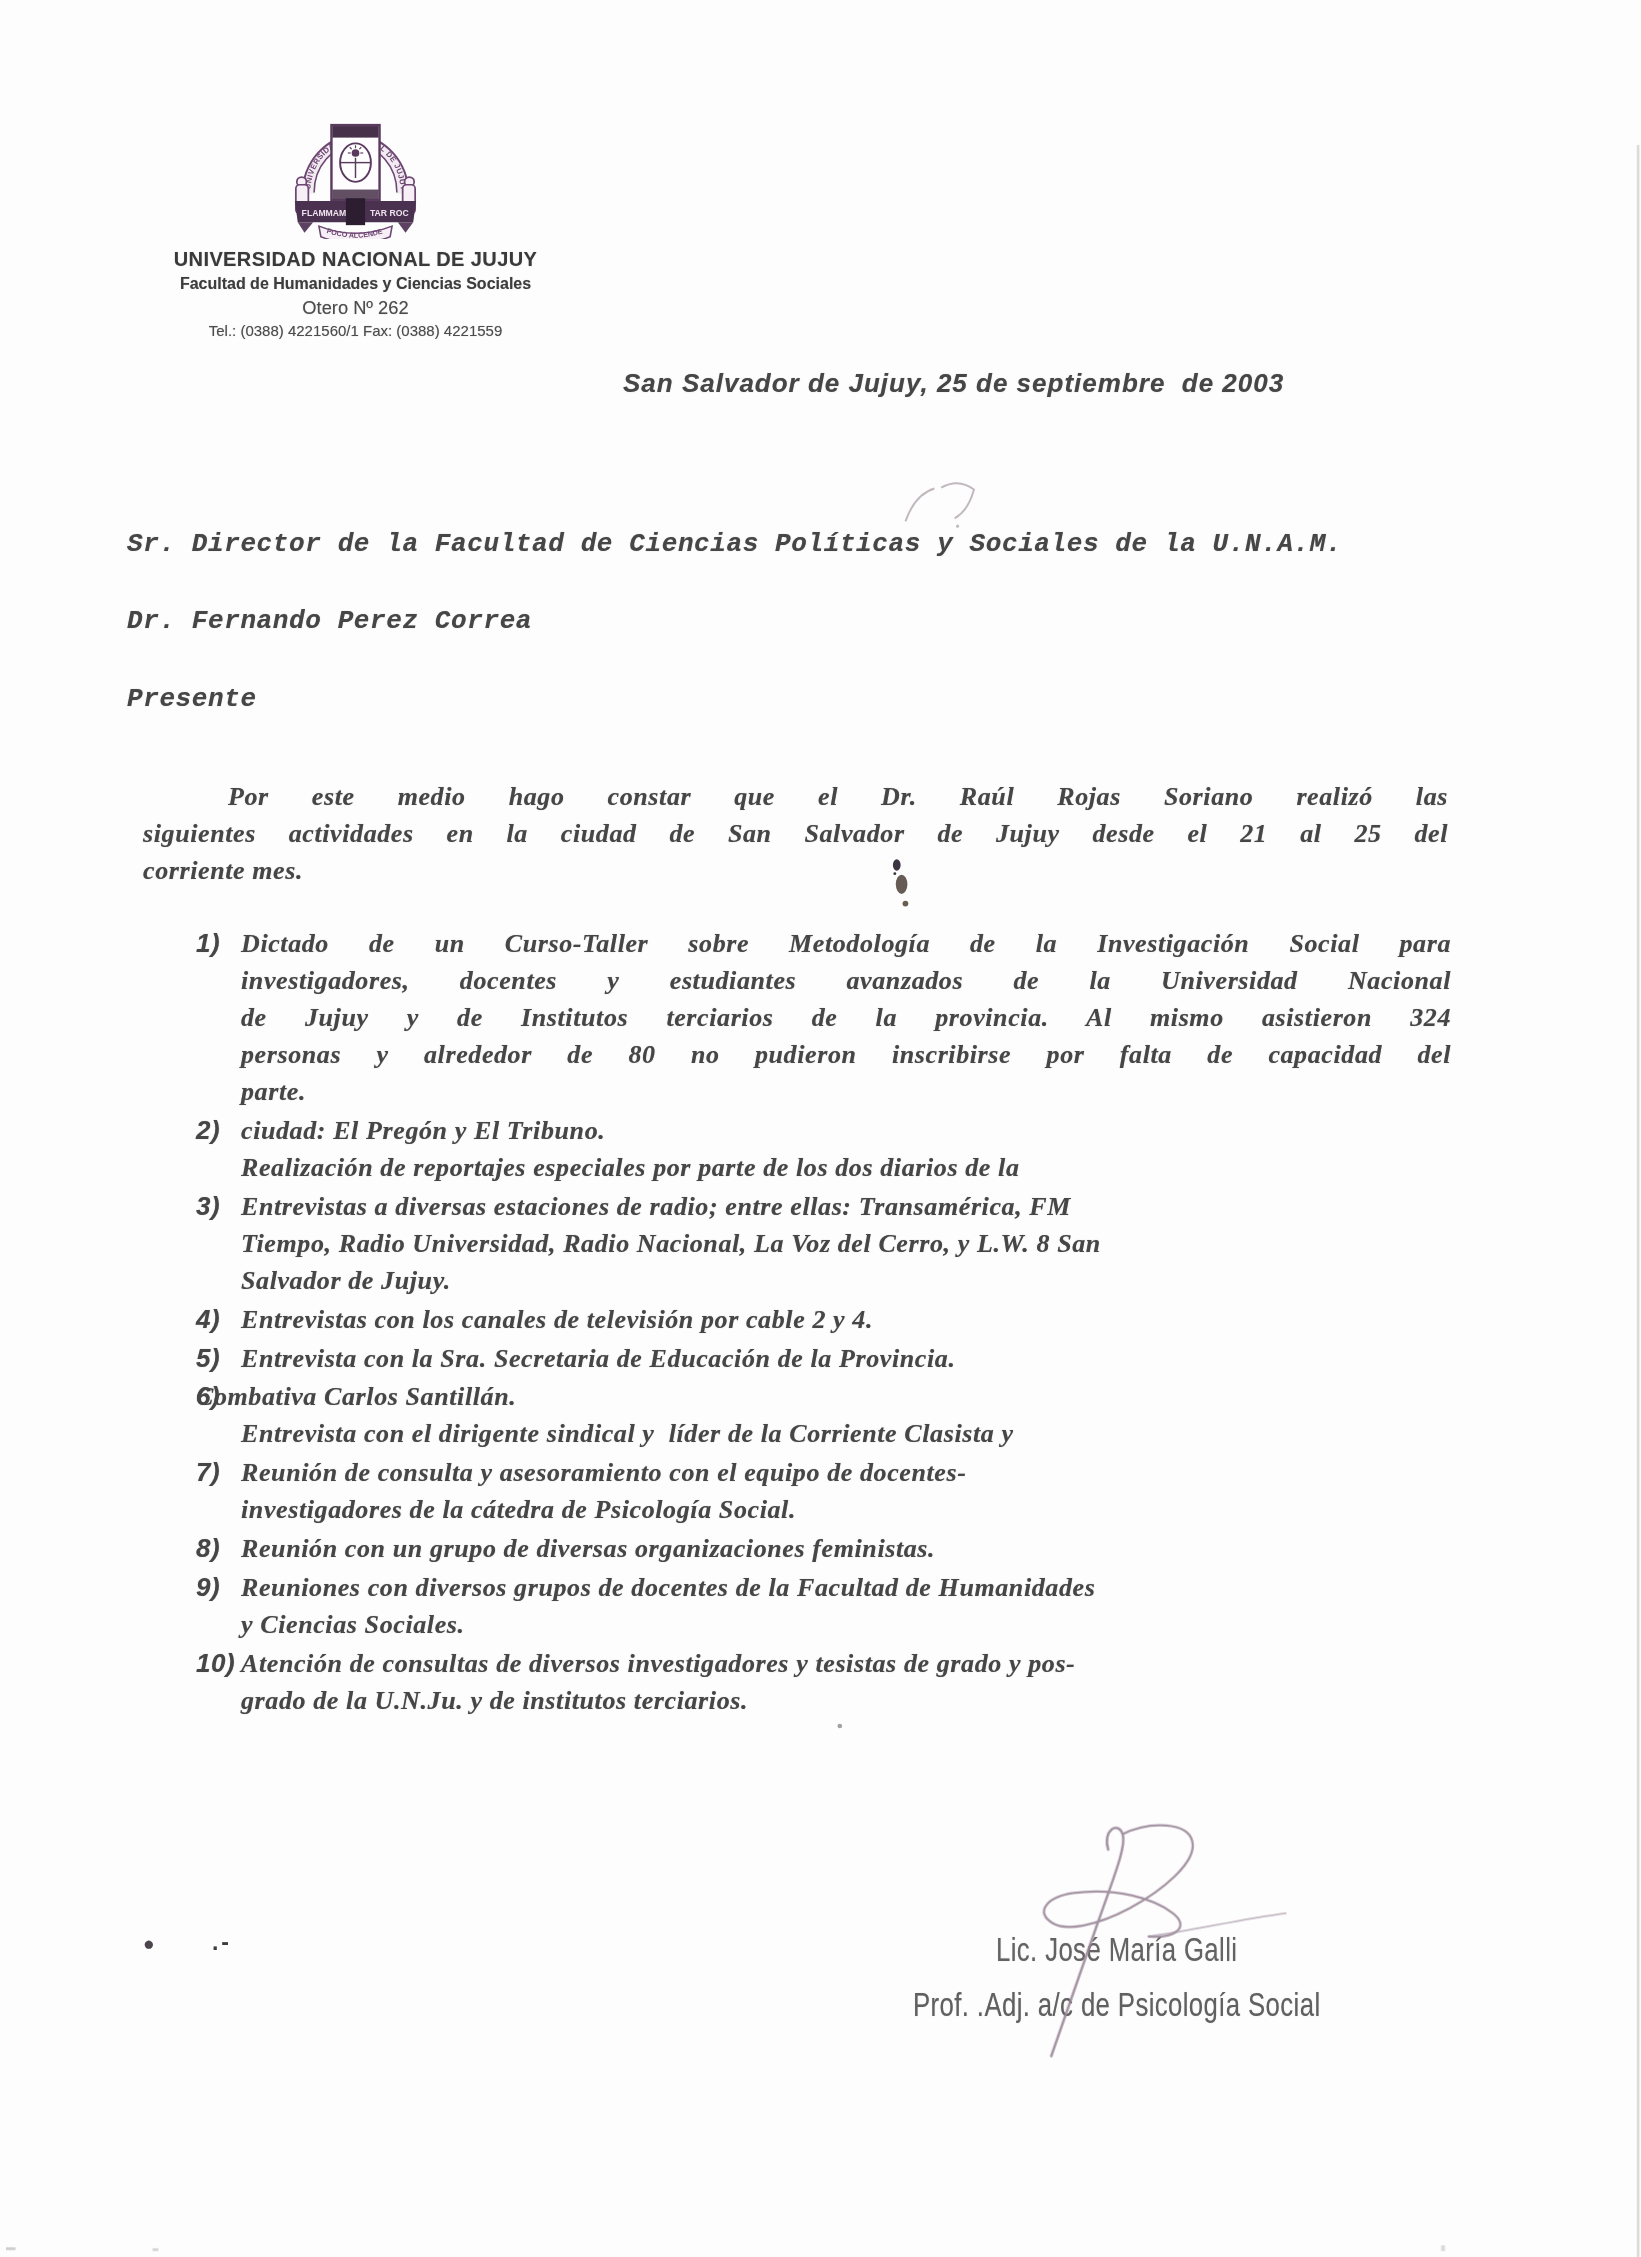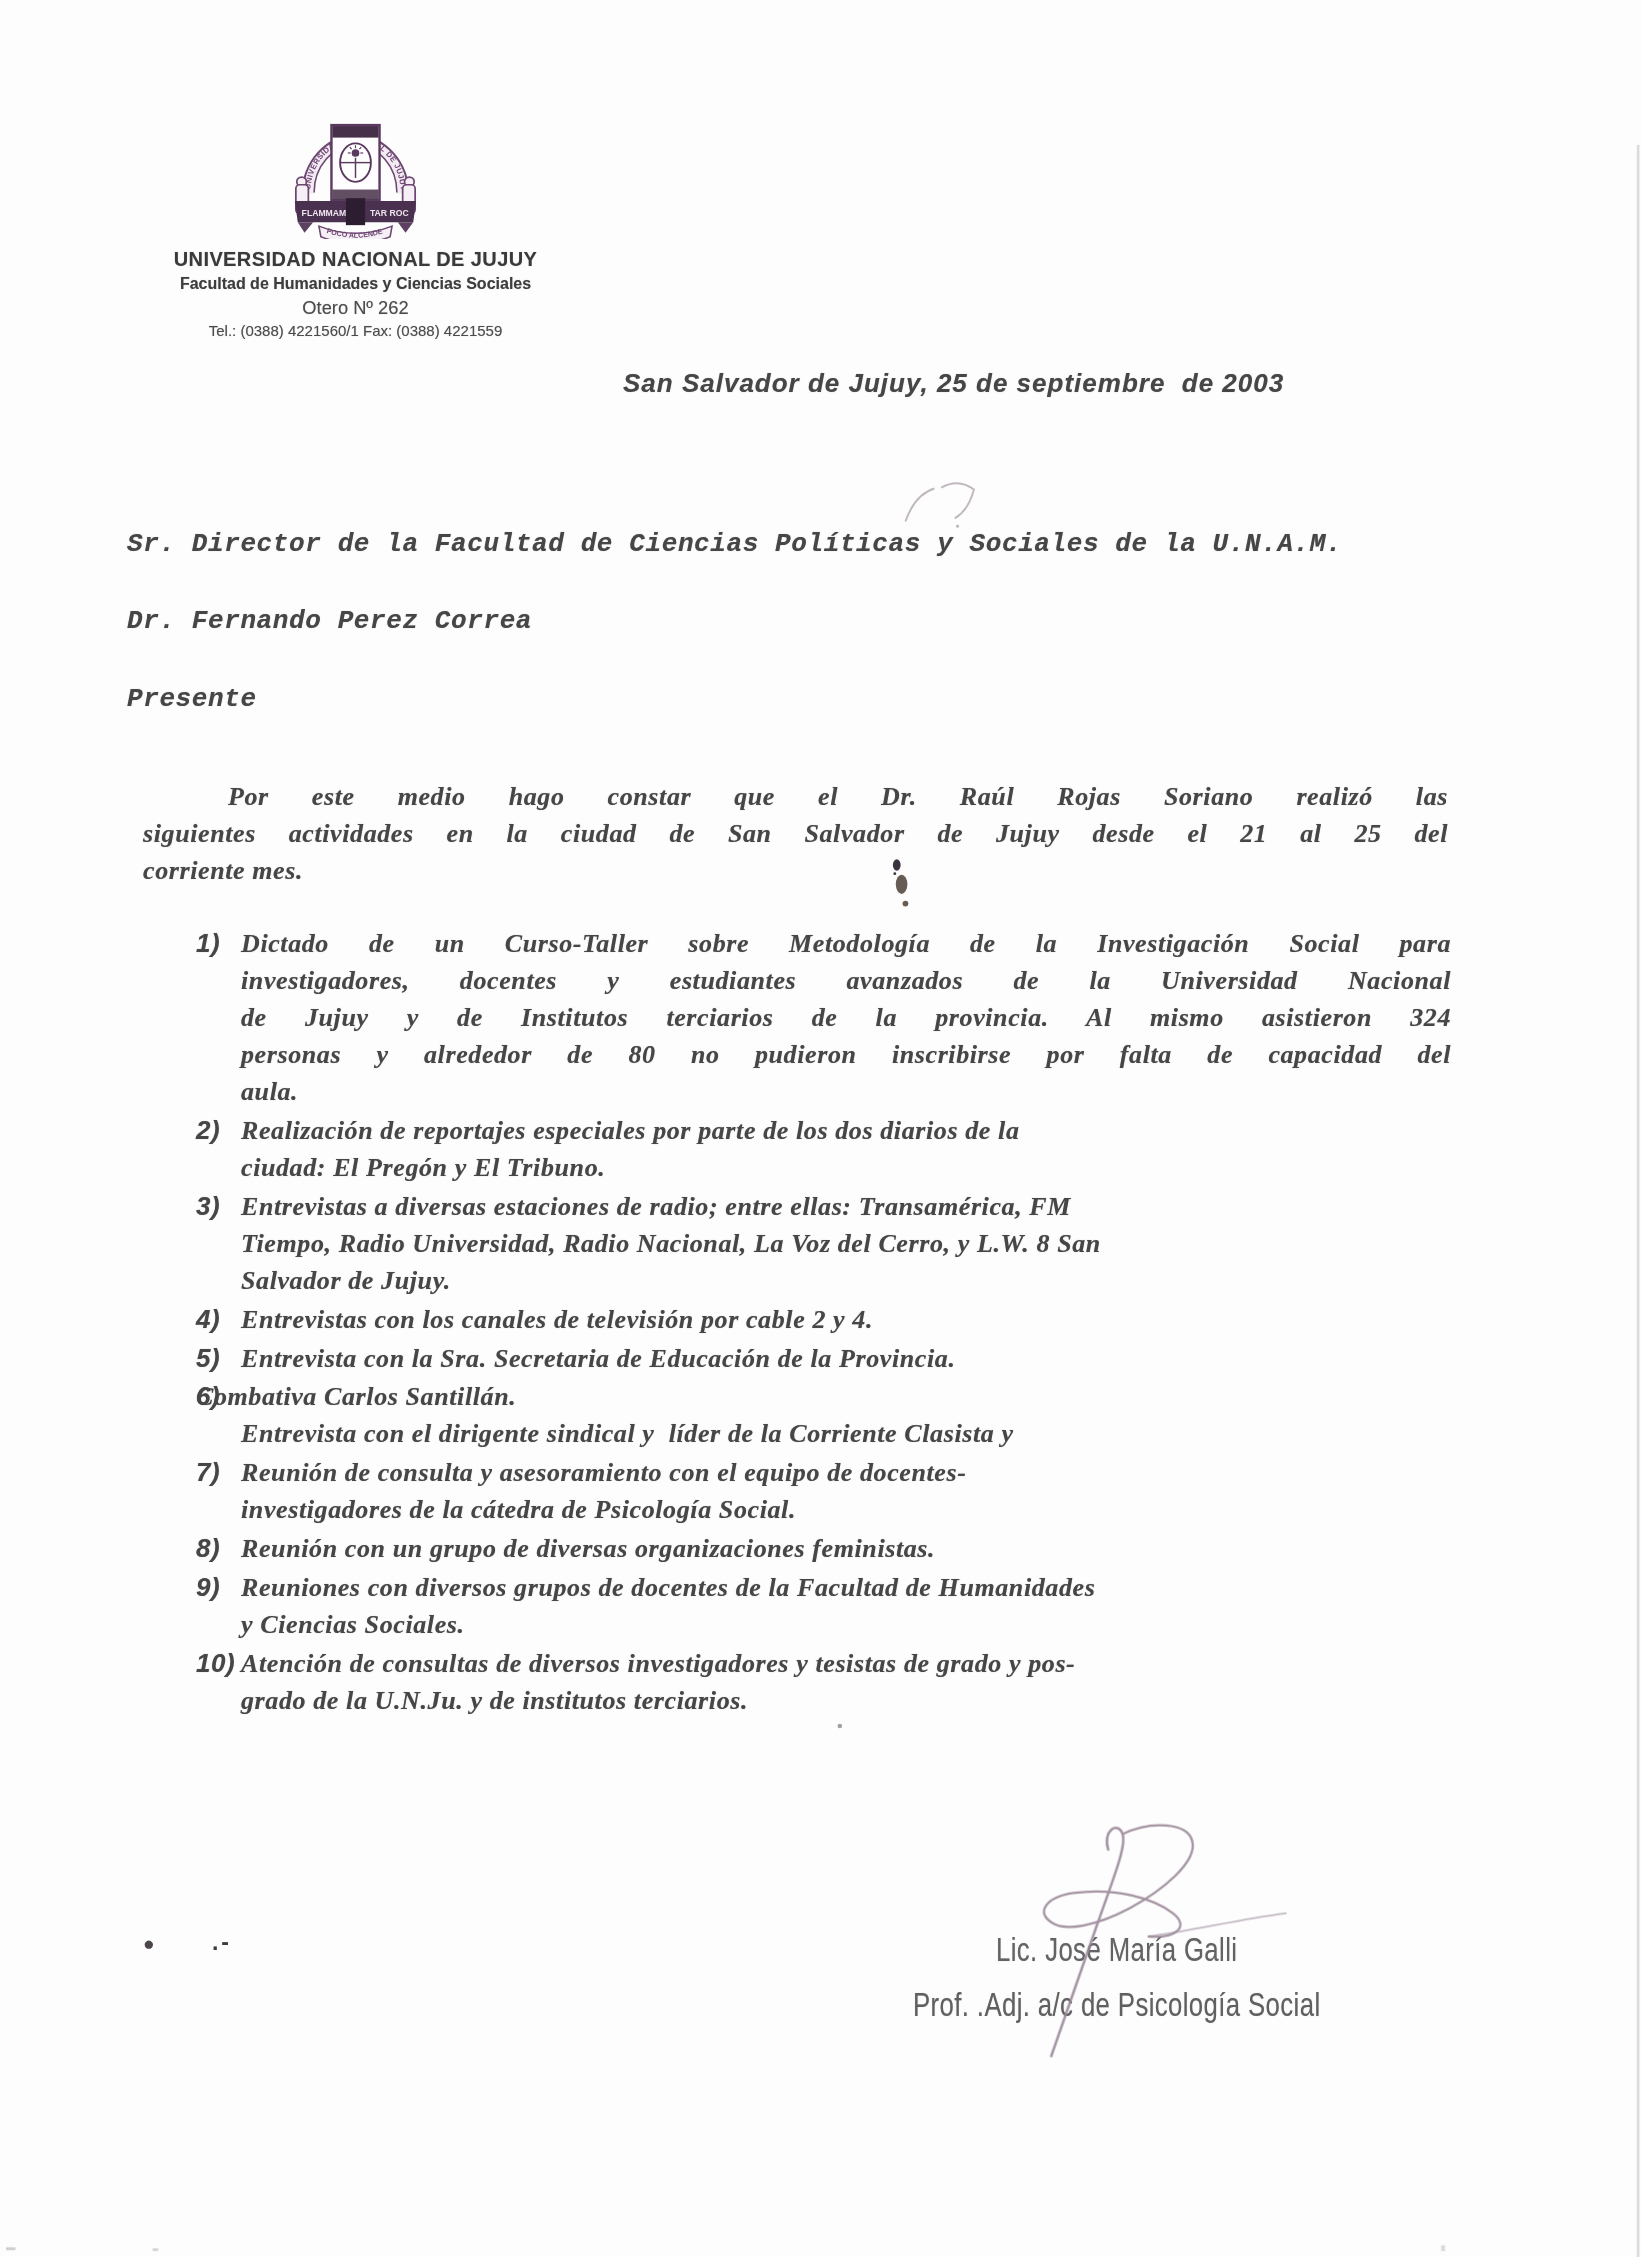--- a/index.html
+++ b/index.html
@@ -120,26 +120,26 @@
     <span class="ln">corriente mes.</span>
   </div>
 
   <div class="bt list">
     <div class="item">
       <span class="num">1)</span>
       <span class="ln fill">Dictado de un Curso-Taller sobre Metodología de la Investigación Social para</span>
       <span class="ln fill">investigadores, docentes y estudiantes avanzados de la Universidad Nacional</span>
       <span class="ln fill">de Jujuy y de Institutos terciarios  de la provincia. Al mismo asistieron 324</span>
       <span class="ln fill">personas y alrededor de 80 no pudieron inscribirse por falta de capacidad del</span>
-      <span class="ln">aula.</span>
+      <span class="ln">parte.</span>
     </div>
     <div class="item">
       <span class="num">2)</span>
+      <span class="ln">ciudad: El Pregón y El Tribuno.</span>
       <span class="ln">Realización de reportajes especiales por parte de los dos diarios de la</span>
-      <span class="ln">ciudad: El Pregón y El Tribuno.</span>
     </div>
     <div class="item">
       <span class="num">3)</span>
       <span class="ln">Entrevistas a diversas estaciones de radio; entre ellas: Transamérica, FM</span>
       <span class="ln">Tiempo, Radio Universidad, Radio Nacional, La Voz del Cerro, y L.W. 8 San</span>
       <span class="ln">Salvador de Jujuy.</span>
     </div>
     <div class="item">
       <span class="num">4)</span>
       <span class="ln">Entrevistas con los canales de televisión por cable 2 y 4.</span>

